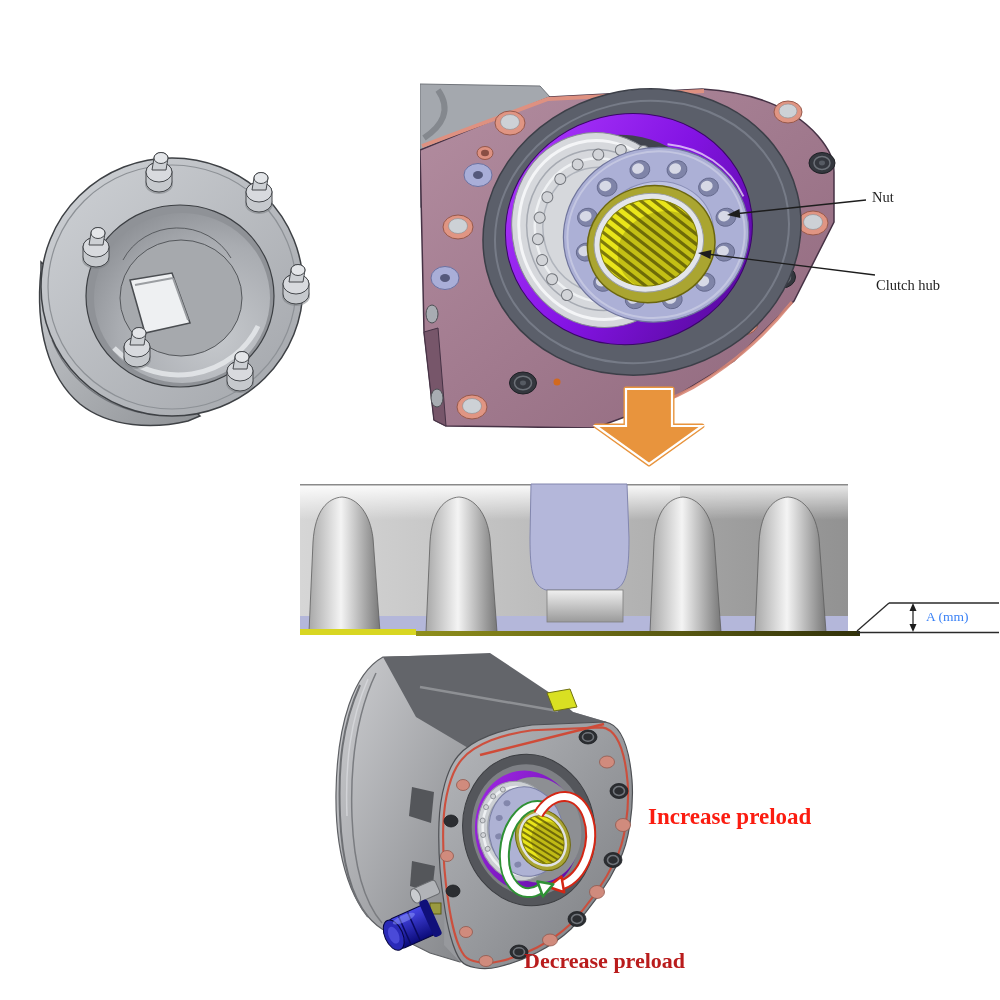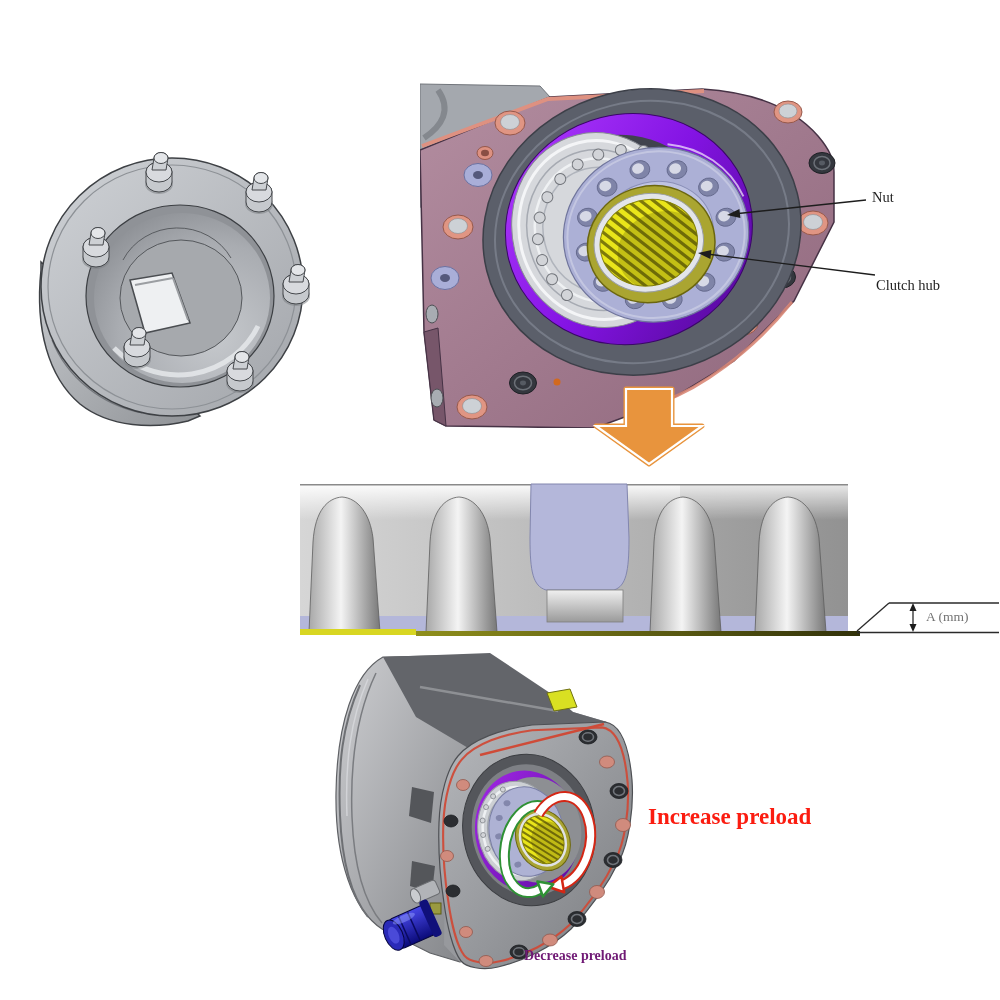--- a/index.html
+++ b/index.html
@@ -1,23 +1,23 @@
 <!DOCTYPE html>
 <html><head>
 <meta charset="utf-8">
 <style>
   html,body{margin:0;padding:0;background:#ffffff;}
   .canvas{position:relative;width:1000px;height:1000px;background:#ffffff;overflow:hidden;
           font-family:Liberation Serif, serif;border-radius:15px;}
   .fig{position:absolute;}
   .ann-label{position:absolute;color:#1d1d1d;font-size:14.5px;line-height:1.1;white-space:nowrap;}
-  .dim-label{position:absolute;color:#737373;font-size:13.5px;white-space:nowrap;}
+  .dim-label{position:absolute;color:#3b82f6;font-size:13.5px;white-space:nowrap;}
   .preload-label{position:absolute;font-weight:bold;white-space:nowrap;}
   .increase{color:#fb1c10;font-size:23px;left:648px;top:804px;}
-  .decrease{color:#701a75;font-size:14px;left:524px;top:948px;}
+  .decrease{color:#b91c1c;font-size:22px;left:524px;top:948px;}
   svg{display:block;}
 </style>
 </head>
 <body>
 
 <div class="canvas">
 
   <svg class="fig" style="left:22px;top:130px;" width="300" height="300" viewBox="0 0 300 300">
     <defs>
       <linearGradient id="toolBody" x1="0" y1="0" x2="1" y2="1">

